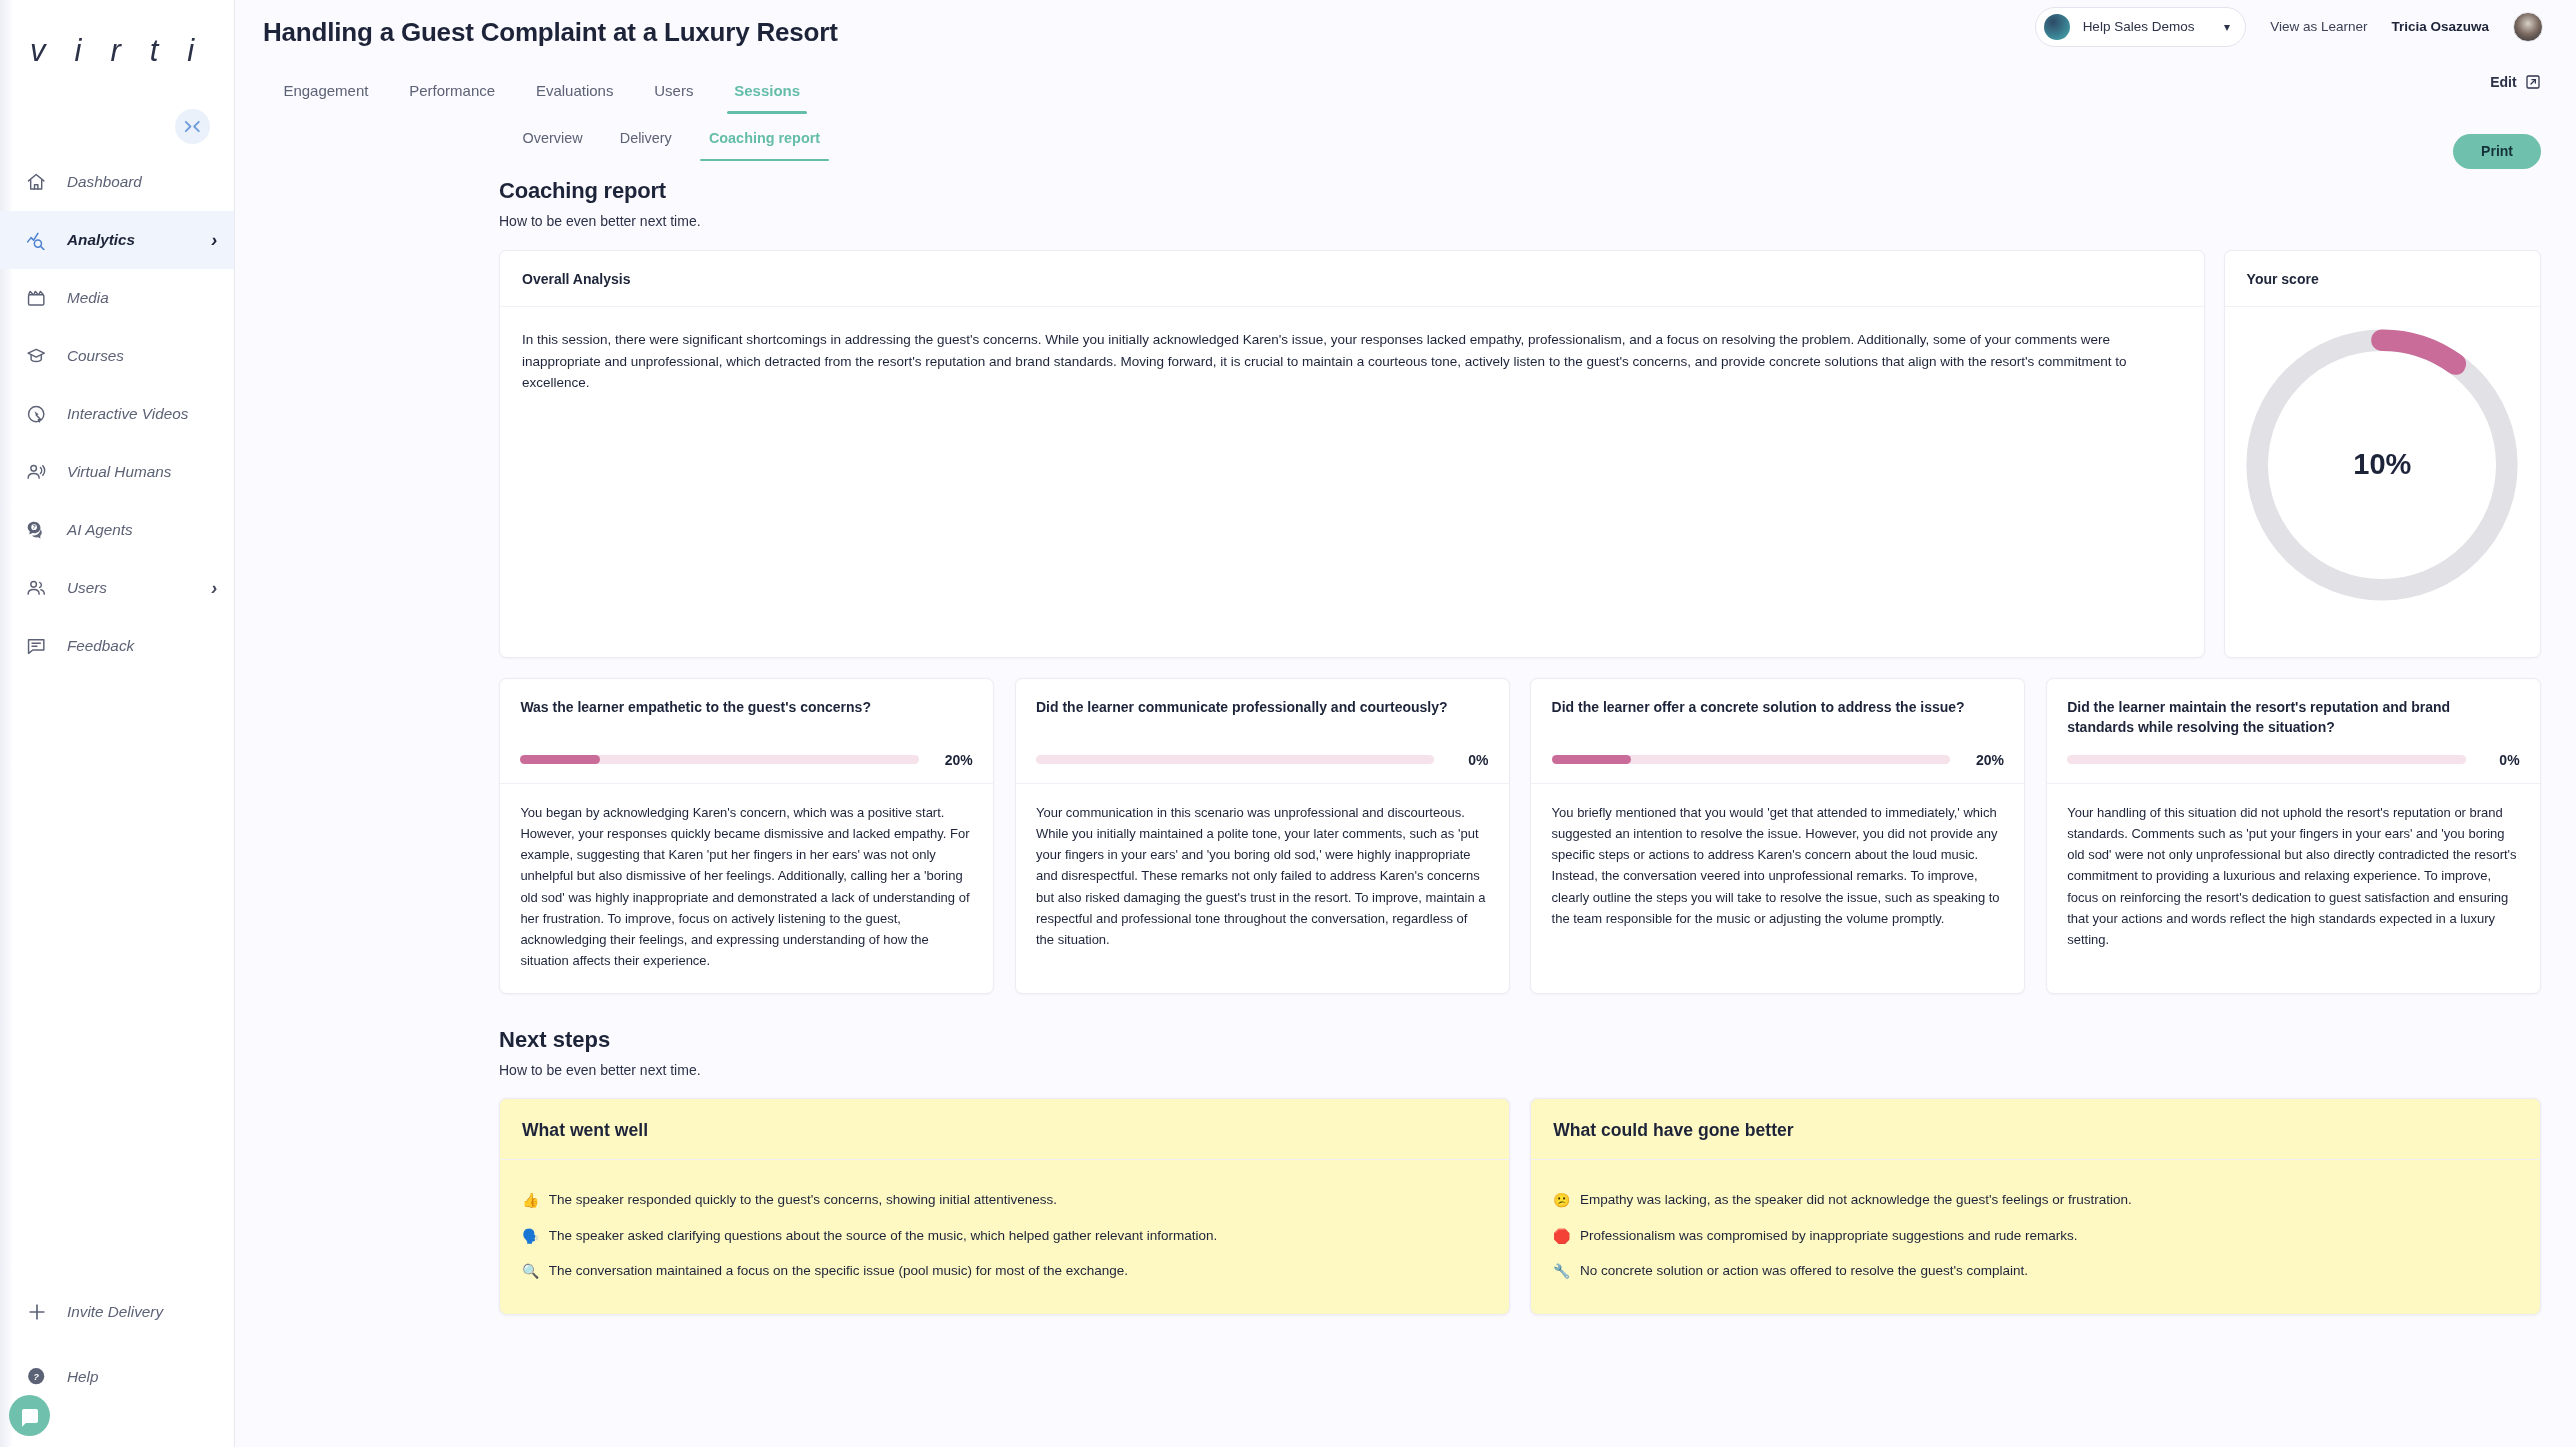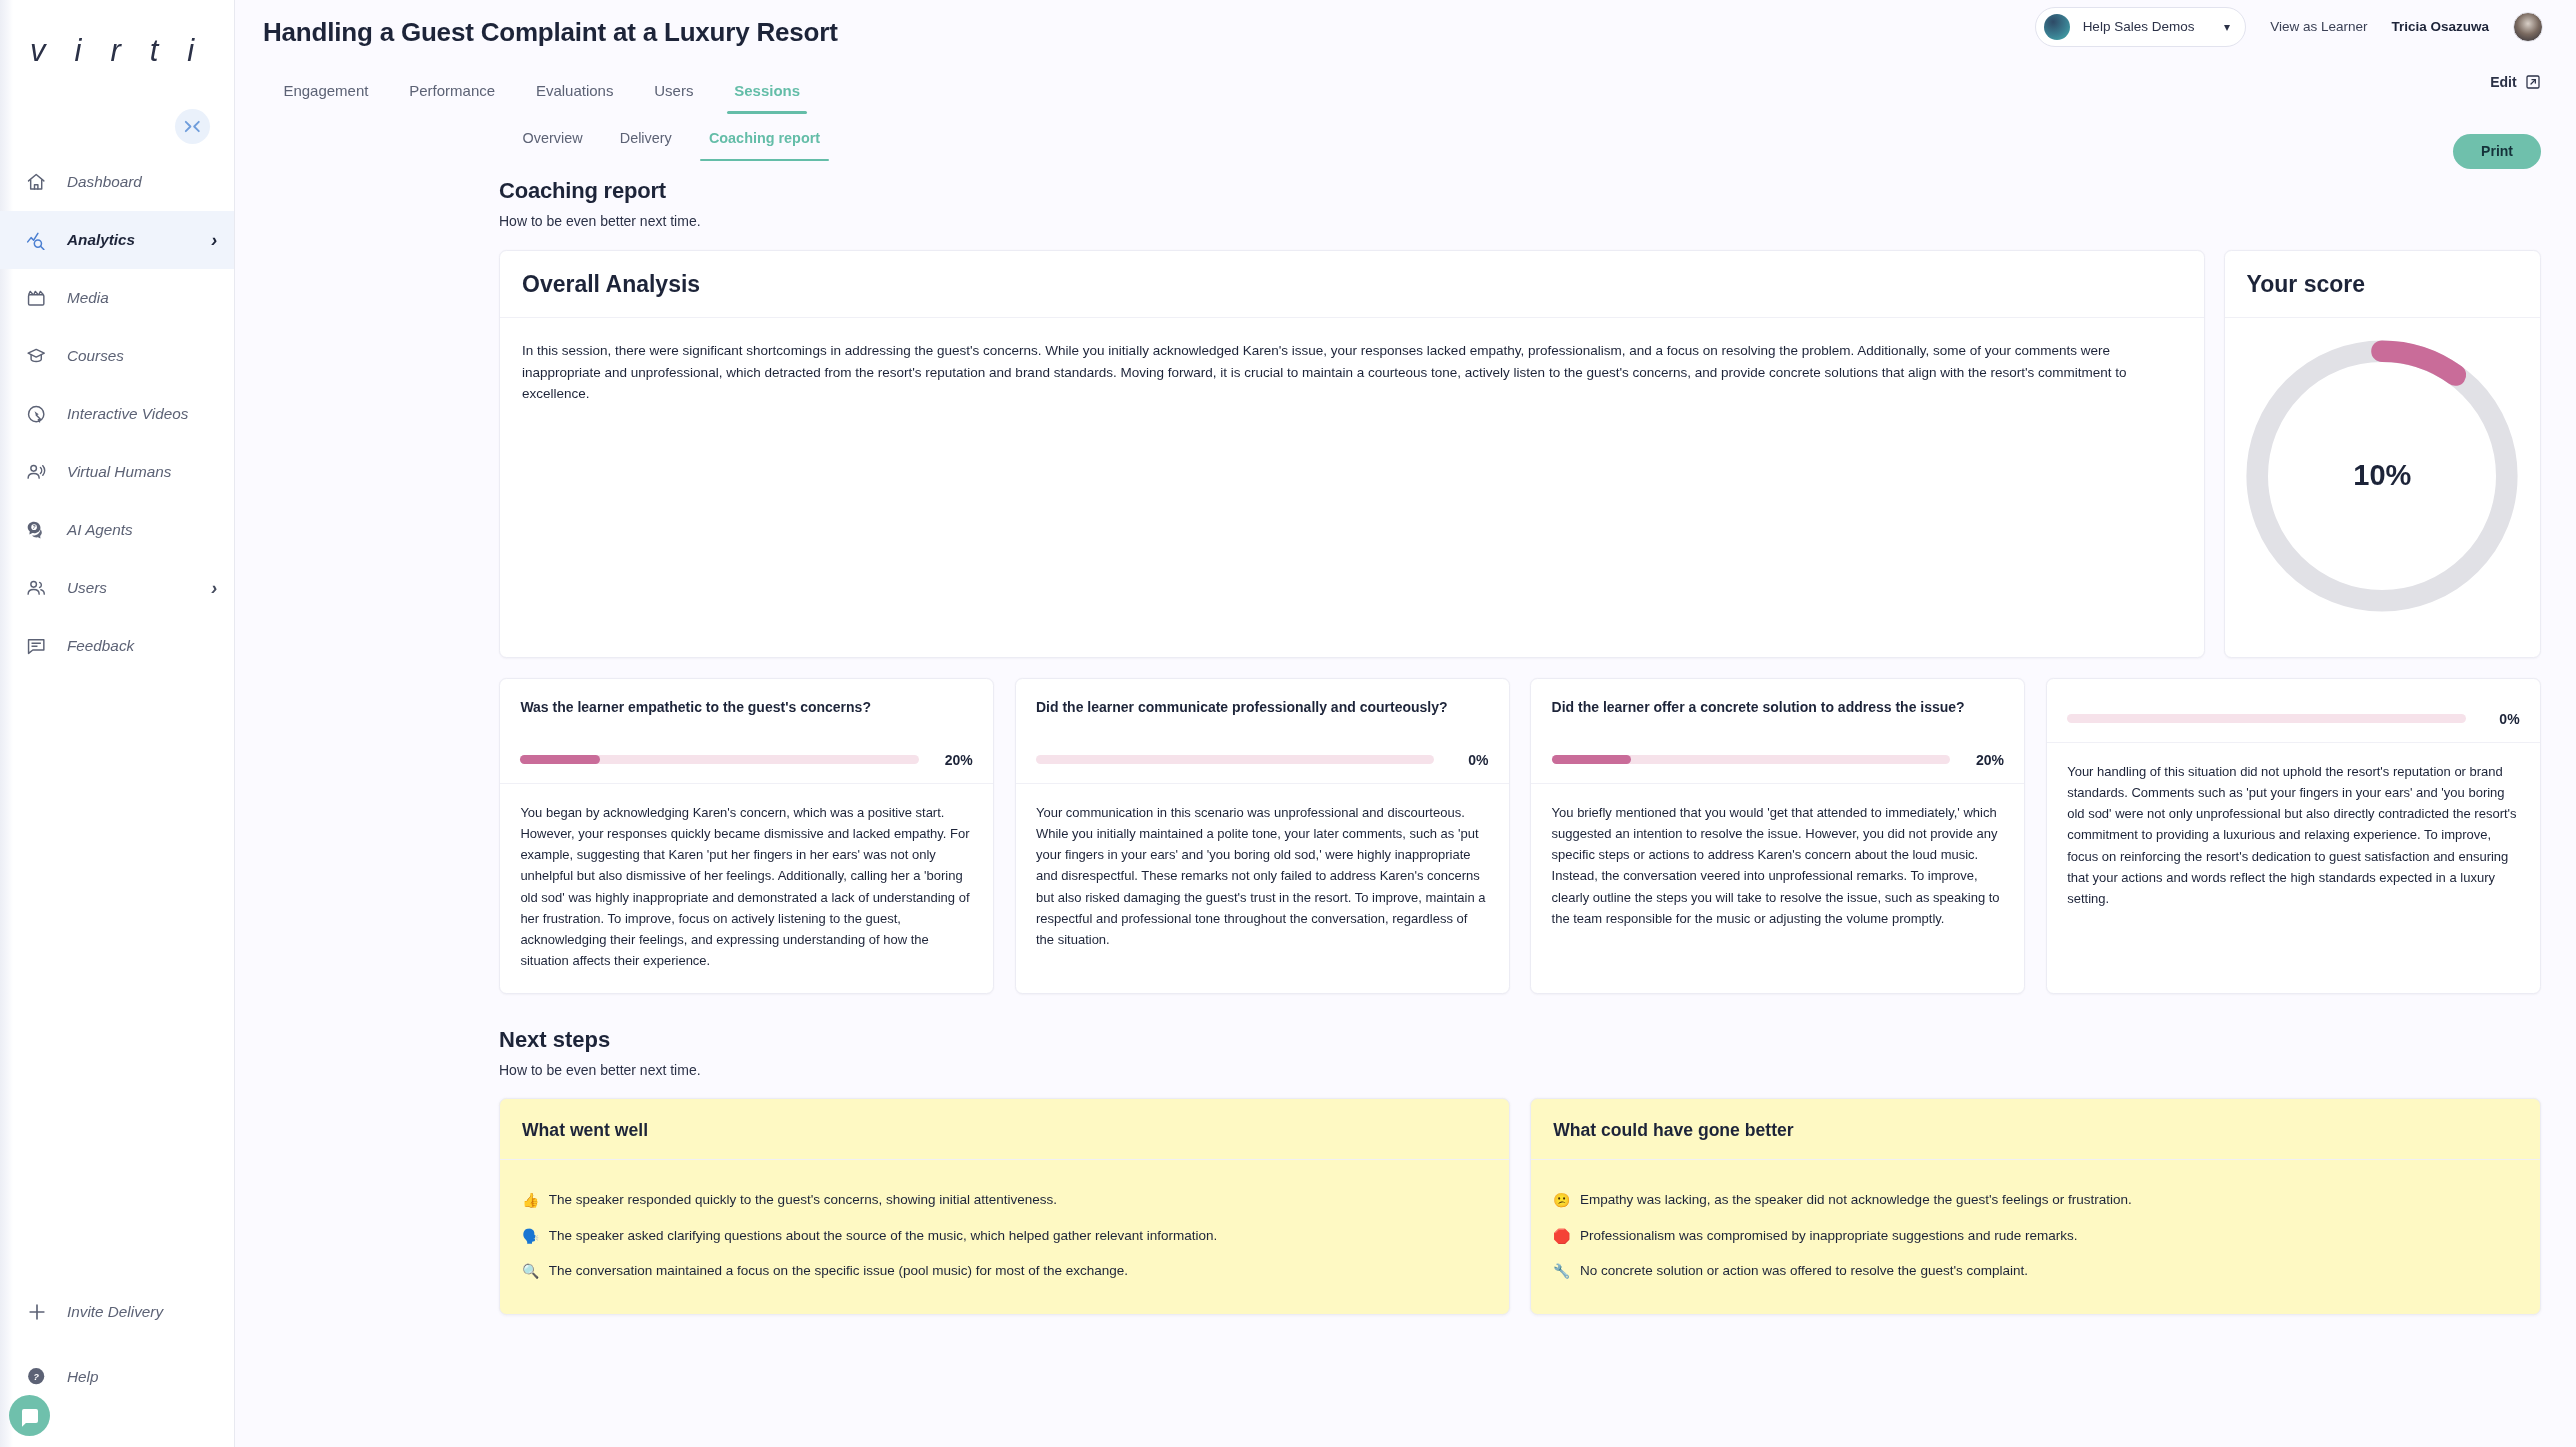--- a/index.html
+++ b/index.html
@@ -127,21 +127,21 @@
   .section-sub { font-size: 14px; color: #2b3147; margin-top: 9.3px; }
 
   
   .card {
     background: #fff; border: 0.9px solid #ececf4; border-radius: 7.4px;
     box-shadow: 0 0.9px 1.9px rgba(30,30,60,.04);
   }
   .card-head {
     padding: 20.4px 22px 18.6px 22px; border-bottom: 0.9px solid #f0f0f6;
   }
-  .card-title { font-size: 23px; font-weight: 700; color: #1d2439; }
+  .card-title { font-size: 14px; font-weight: 700; color: #1d2439; }
   .card-body { padding: 22px; }
   .body-text { font-size: 13.5px; line-height: 1.62; color: #1d2439; }
 
   .row-top { display: flex; gap: 18.6px; margin-top: 20.4px; }
   .overall-card { flex: 0 0 1706px; height: 408px; }
   .score-card { flex: 1; height: 408px; }
 
   .donut-wrap { display: flex; align-items: center; justify-content: center; height: 316px; }
   .donut { position: relative; width: 288px; height: 288px; }
   .donut svg { width: 288px; height: 288px; transform: rotate(-90deg); }
@@ -436,20 +436,21 @@
               <div class="q-fill" style="width: 20%;"></div>
             </div>
             <div class="q-pct">20%</div>
           </div>
         </div>
         <div class="q-body">You briefly mentioned that you would 'get that attended to immediately,' which suggested an intention to resolve the issue. However, you did not provide any specific steps or actions to address Karen's concern about the loud music. Instead, the conversation veered into unprofessional remarks. To improve, clearly outline the steps you will take to resolve the issue, such as speaking to the team responsible for the music or adjusting the volume promptly.</div>
       </section>
 
       <section class="q-card">
         <div class="q-head">
+          <div class="q-title">Did the learner maintain the resort's reputation and brand standards while resolving the situation?</div>
           <div class="q-bar-row">
             <div class="q-track">
               <div class="q-fill" style="width: 0%; background: transparent;"></div>
             </div>
             <div class="q-pct">0%</div>
           </div>
         </div>
         <div class="q-body">Your handling of this situation did not uphold the resort's reputation or brand standards. Comments such as 'put your fingers in your ears' and 'you boring old sod' were not only unprofessional but also directly contradicted the resort's commitment to providing a luxurious and relaxing experience. To improve, focus on reinforcing the resort's dedication to guest satisfaction and ensuring that your actions and words reflect the high standards expected in a luxury setting.</div>
       </section>
     </div>

